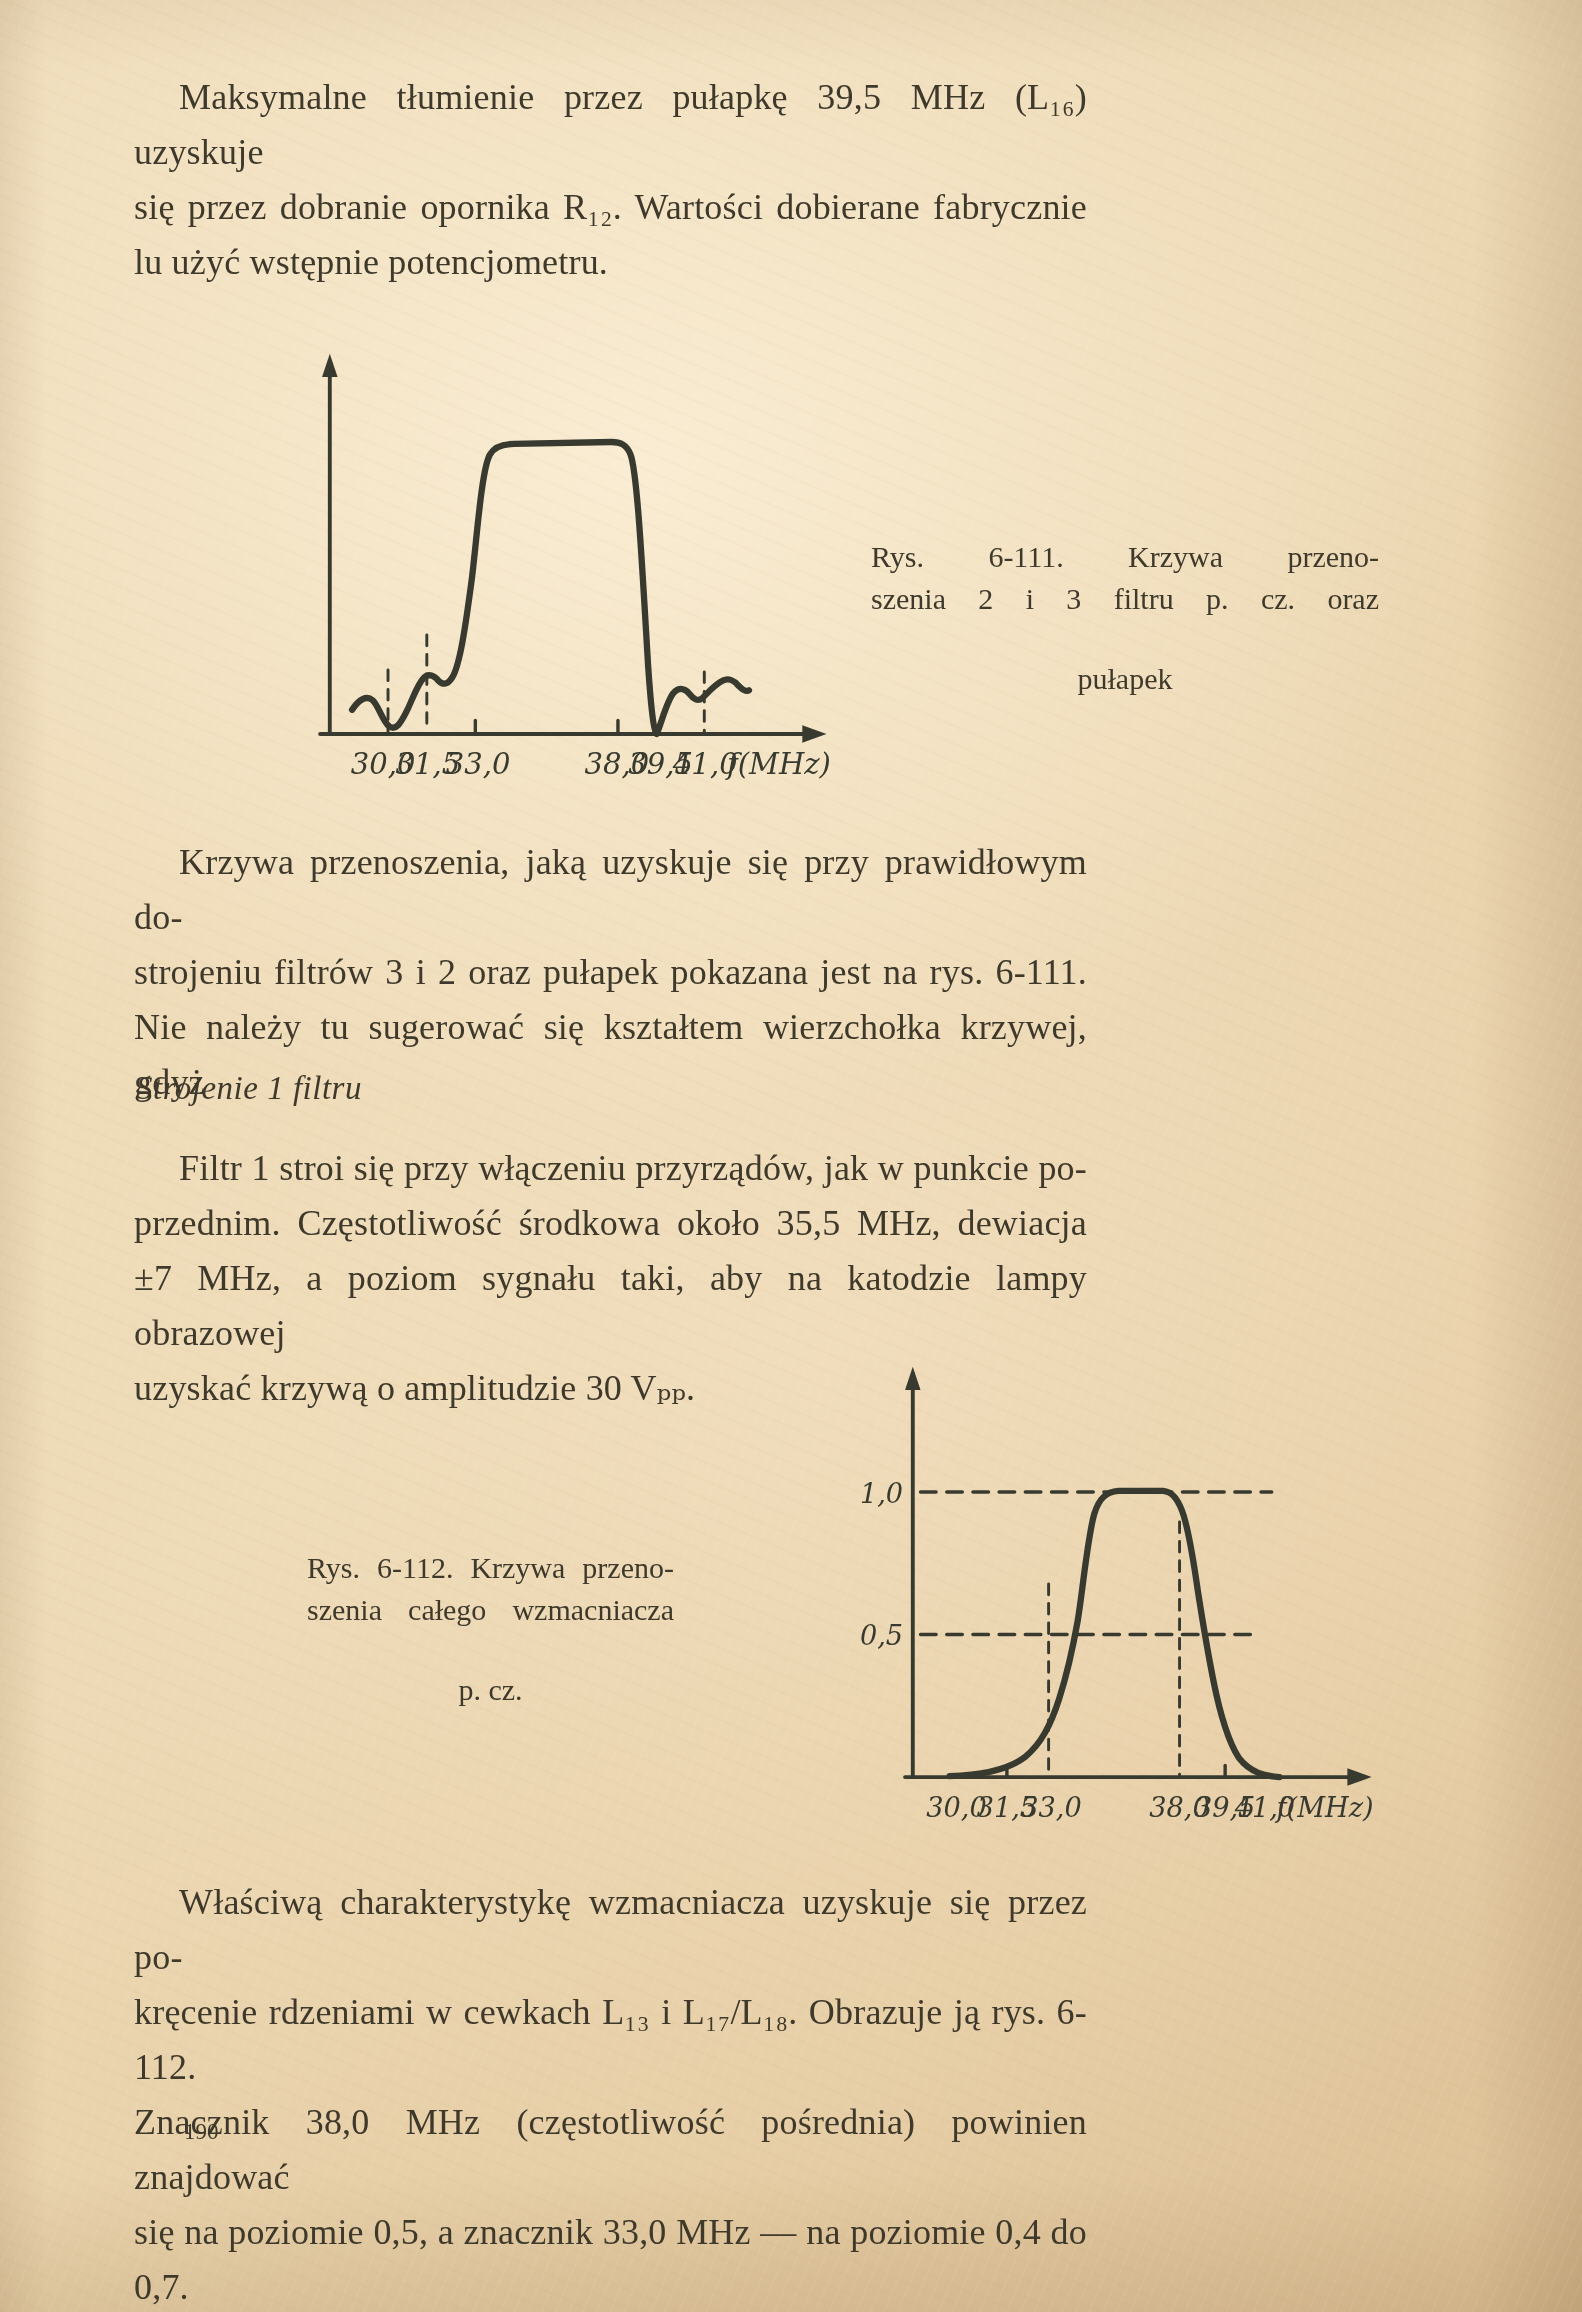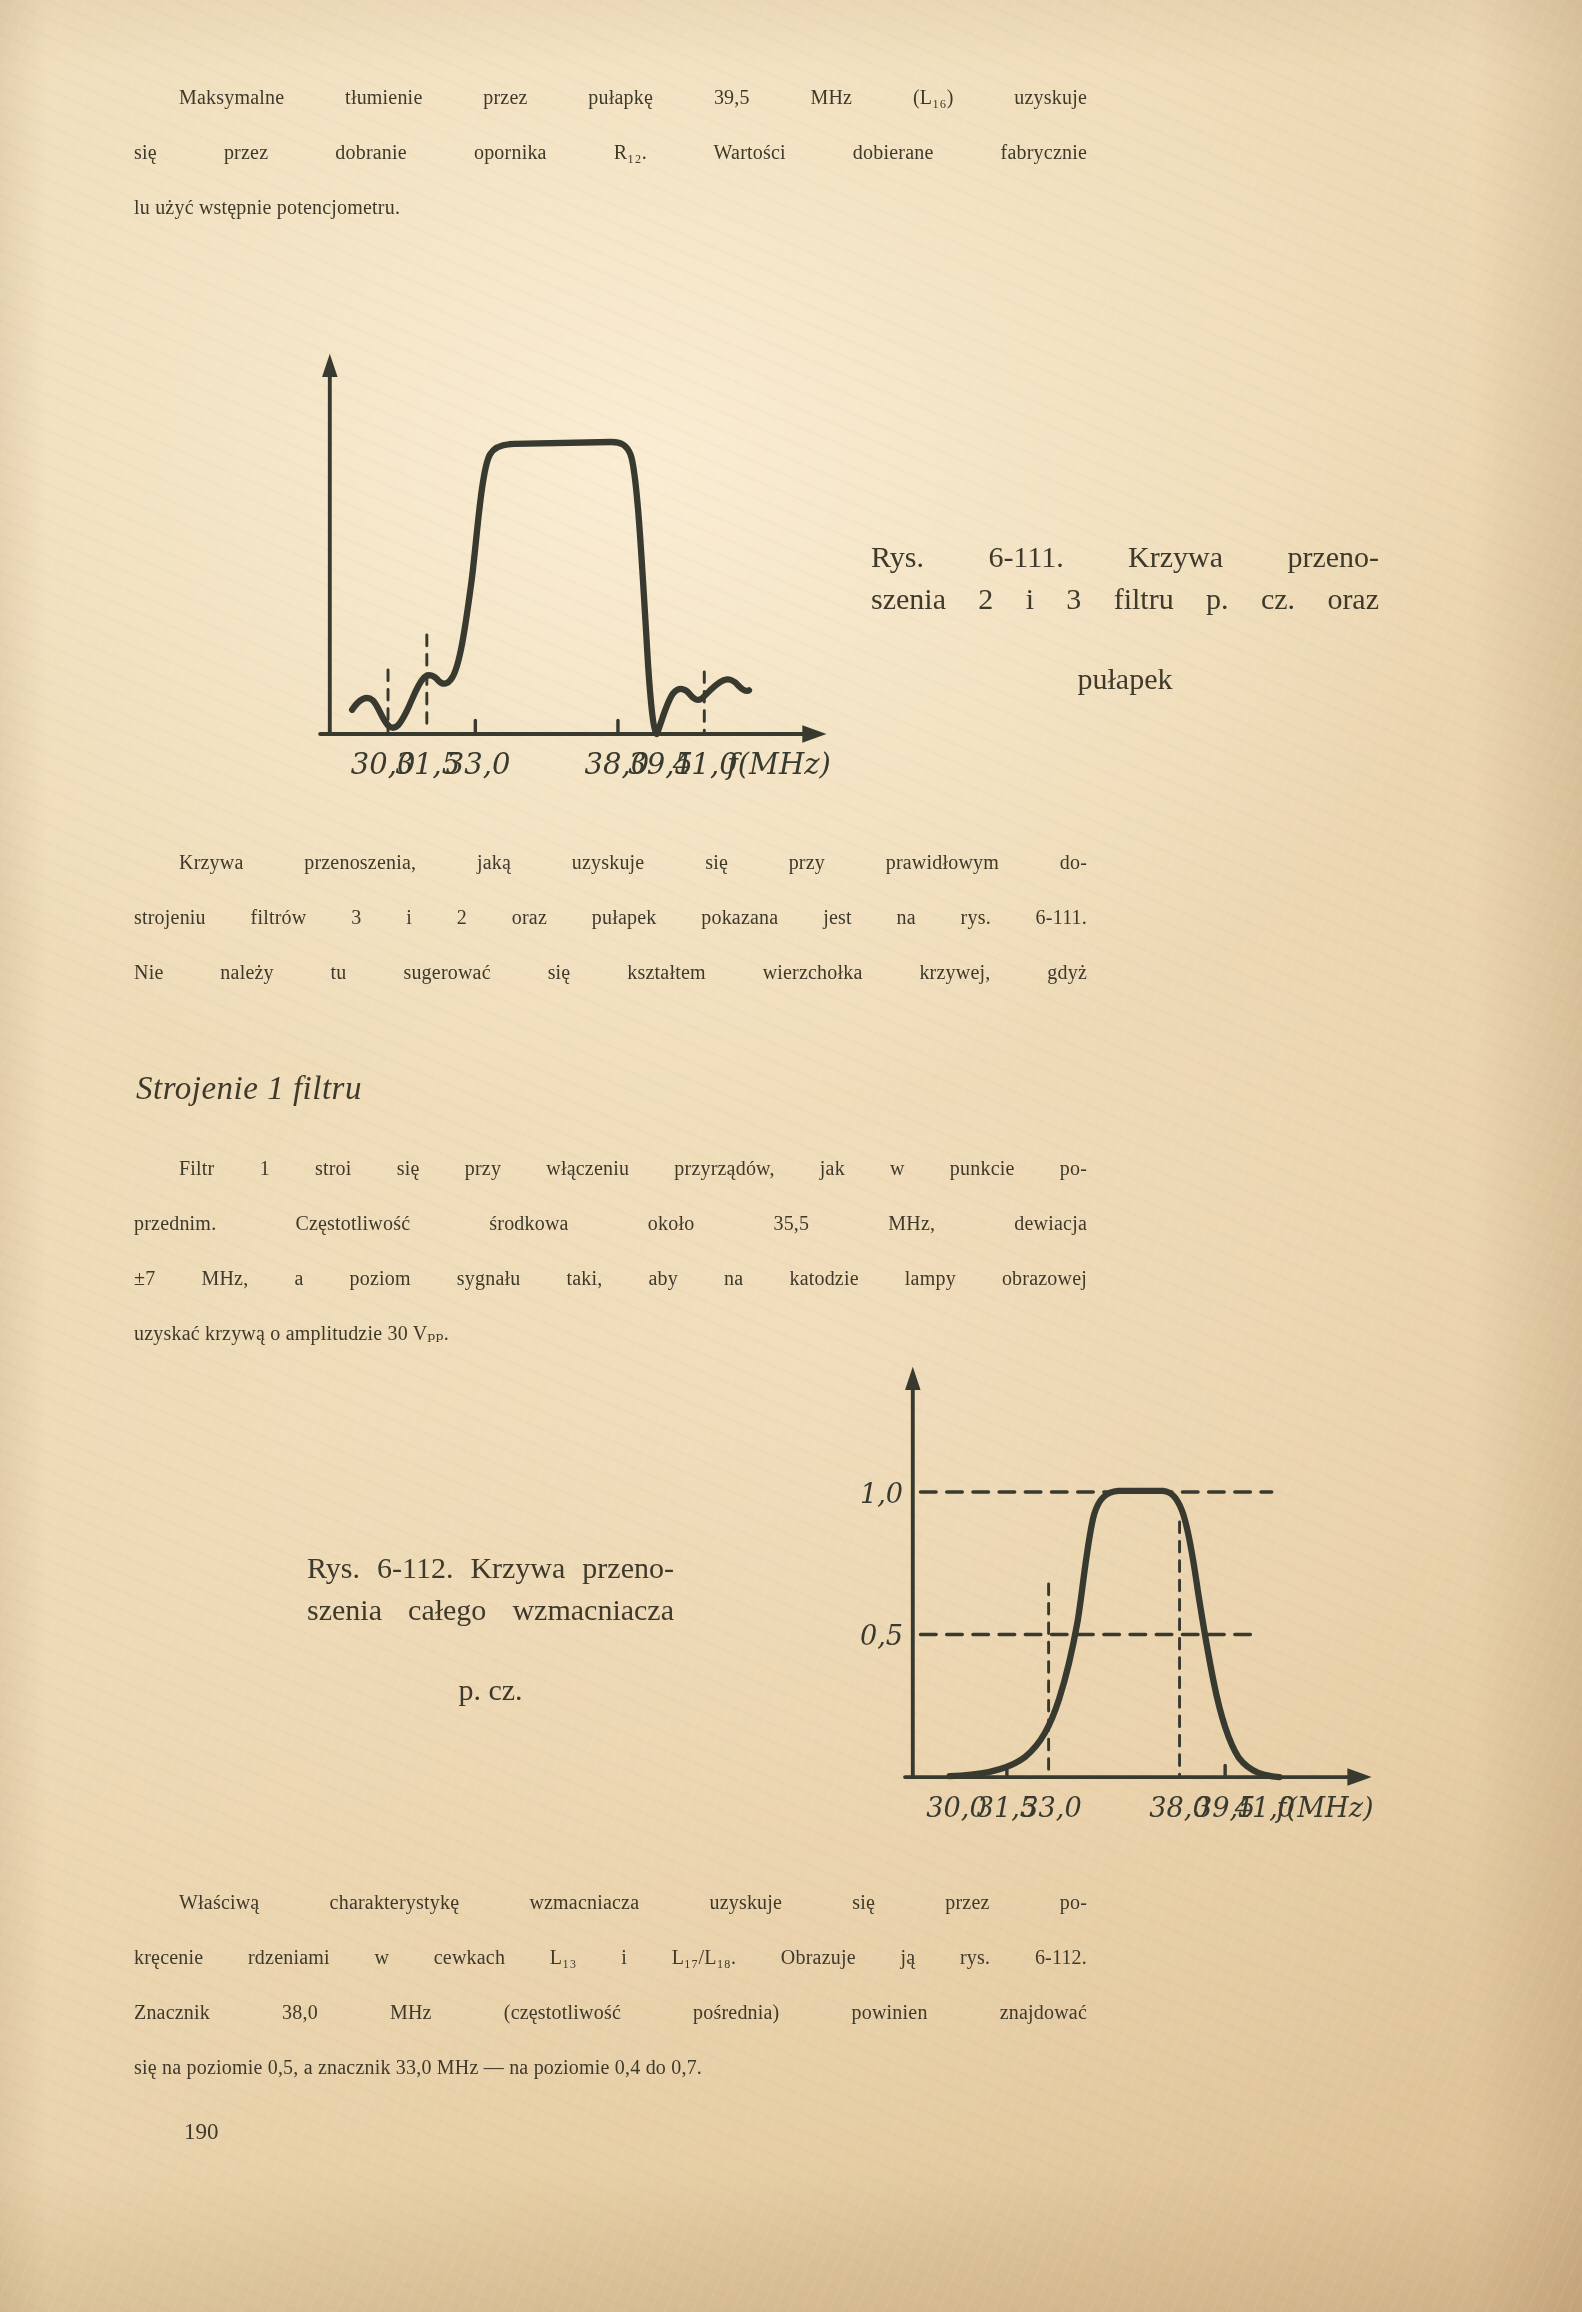--- a/index.html
+++ b/index.html
@@ -18,21 +18,21 @@
       linear-gradient(135deg, #efddbb 0%, #ecd8b3 45%, #e5cca3 75%, #dcbf95 100%);
   }
   .texture {
     position:absolute; inset:0; pointer-events:none;
     background:
       repeating-linear-gradient(23deg, rgba(175,140,95,.035) 0 2.9px, rgba(0,0,0,0) 2.9px 16.5px),
       repeating-linear-gradient(-67deg, rgba(255,248,230,.05) 0 1.9px, rgba(0,0,0,0) 1.9px 12.6px);
   }
   .para {
     position:absolute; left:134px; width:953px;
-    font-size:20px; line-height:55px;
+    font-size:36px; line-height:55px;
     color:#3e392b;
     letter-spacing:0.2px;
   }
   .jline { display:block; text-align:justify; text-align-last:justify; }
   .jline.last { text-align:justify; text-align-last:left; }
   .jline.first { text-indent:45px; }
   .heading {
     position:absolute; left:136px; top:1070px;
     font-style:italic; font-size:33px; color:#3e392b;
     letter-spacing:0.5px;

